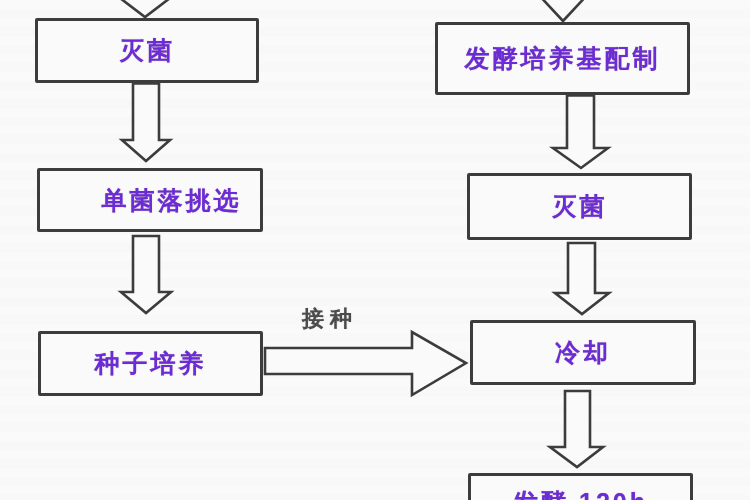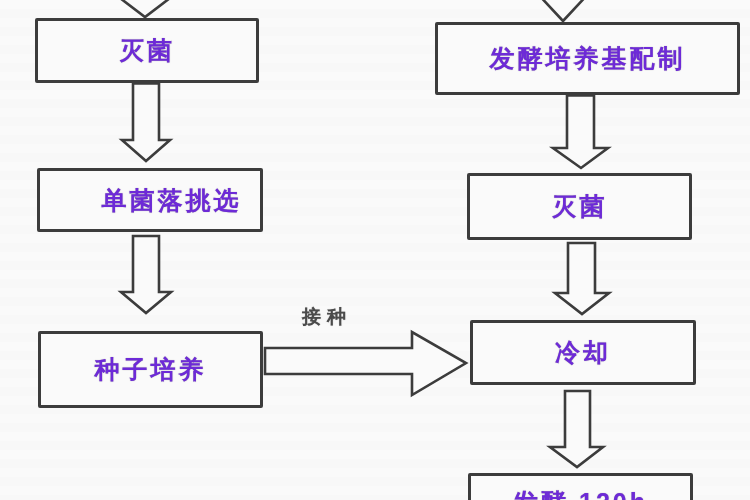--- a/index.html
+++ b/index.html
@@ -48,31 +48,31 @@
     font-size: 25px;
     font-weight: bold;
     letter-spacing: 3px;
     color: #6d28d9;
     text-shadow: 0 0 1px rgba(80,80,80,0.55);
     white-space: nowrap;
   }
   
   .box-sterilize-left  { left: 35px;  top: 18px;  width: 224px; height: 65px; }
   .box-colony-pick     { left: 37px;  top: 168px; width: 226px; height: 64px; padding-left: 43px; }
-  .box-seed-culture    { left: 38px;  top: 331px; width: 225px; height: 77px; }
-  .box-medium-prep     { left: 435px; top: 22px;  width: 305px; height: 73px; }
+  .box-seed-culture    { left: 38px;  top: 331px; width: 225px; height: 65px; }
+  .box-medium-prep     { left: 435px; top: 22px;  width: 255px; height: 73px; }
   .box-sterilize-right { left: 467px; top: 173px; width: 225px; height: 67px; }
   .box-cooling         { left: 470px; top: 320px; width: 226px; height: 65px; }
   .box-fermentation    { left: 468px; top: 473px; width: 225px; height: 58px; }
 
   .edge-label {
     position: absolute;
     left: 302px;
     top: 304px;
-    font-size: 19px;
+    font-size: 22px;
     font-weight: bold;
     letter-spacing: 6px;
     color: #4a4a4a;
     text-shadow: 0 0 1px rgba(80,80,80,0.5);
     white-space: nowrap;
   }
 </style>
 </head>
 <body>
 

